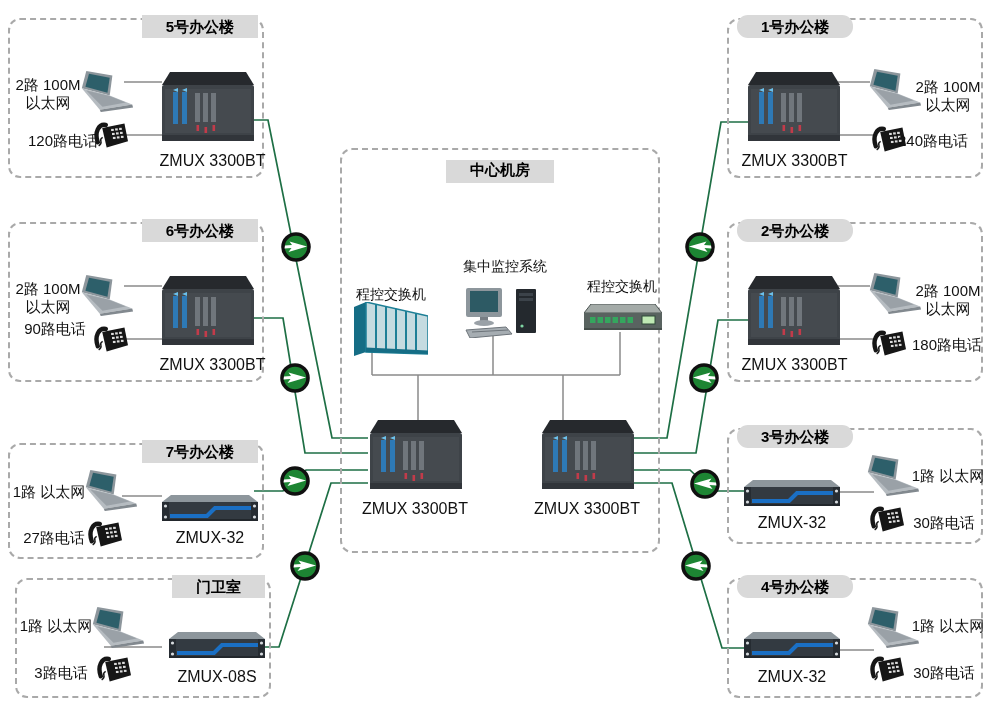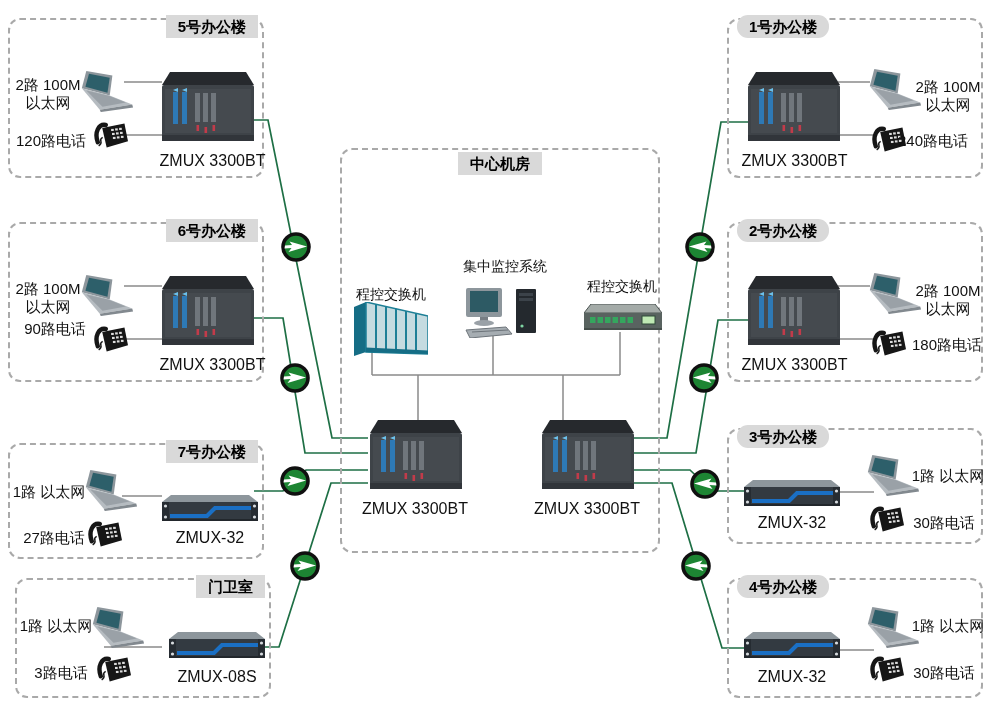--- a/index.html
+++ b/index.html
@@ -3,24 +3,24 @@
 <meta charset="utf-8">
 <style>
   * { margin:0; padding:0; box-sizing:border-box; }
   html,body { background:#ffffff; }
   body { font-family:"Liberation Sans","DejaVu Sans",sans-serif; color:#000; }
   #canvas { position:relative; width:991px; height:709px; background:#fff; overflow:hidden; }
 
   .site, .center-box { position:absolute; border:2px dashed #a9a9a9; border-radius:12px; background:transparent; }
 
   .tab { position:absolute; background:#d9d9d9; color:#000; font-weight:bold; font-size:15px;
-         line-height:23px; height:23px; padding:0 12px; white-space:nowrap; }
+         line-height:23px; height:23px; padding:0 24px; white-space:nowrap; }
   .tab-r { right:4px; top:-5px; }
   .tab-l { left:8px; top:-5px;border-radius:11px; }
-  .tab-c { left:50%; top:2px; transform:translateX(-50%); }
+  .tab-c { left:50%; top:10px; transform:translateX(-50%);font-family:Liberation Mono, monospace; }
 
   .lbl { position:absolute; font-size:15px; line-height:18px; text-align:center; white-space:pre-line; color:#111; }
   .devlbl { position:absolute; font-size:16px; text-align:center; white-space:nowrap; color:#111; }
   .smlbl { position:absolute; font-size:14px; line-height:17px; text-align:center; white-space:nowrap; color:#111; }
 
   svg.dev, svg.fiber { position:absolute; display:block; }
   svg.fiber { width:32px; height:32px; }
   svg.fiber.flip { transform:scaleX(-1); }
 
   #wires { position:absolute; left:0; top:0; width:991px; height:709px; }
@@ -165,21 +165,21 @@
   <div class="site" style="left:8px;top:18px;width:256px;height:160px">
     <div class="tab tab-r">5号办公楼</div>
     <svg class="dev" style="left:70px;top:48px;width:54px;height:44px">
         <use href="#sym-laptop"></use>
       </svg>
     <div class="lbl" style="left:4px;top:56px;width:68px">2路 100M
 以太网</div>
     <svg class="dev" style="left:84px;top:100px;width:36px;height:32px">
         <use href="#sym-phone"></use>
       </svg>
-    <div class="lbl" style="left:0;top:112px;width:82px">120路电话</div>
+    <div class="lbl" style="left:12px;top:112px;width:82px">120路电话</div>
     <svg class="dev" style="left:152px;top:52px;width:92px;height:76px">
         <use href="#sym-zmux3300"></use>
       </svg>
     <div class="devlbl" style="left:145px;top:132px;width:115px">ZMUX 3300BT</div>
   </div>
 
   <div class="site" style="left:8px;top:222px;width:256px;height:160px">
     <div class="tab tab-r">6号办公楼</div>
     <svg class="dev" style="left:70px;top:48px;width:54px;height:44px">
         <use href="#sym-laptop"></use>

